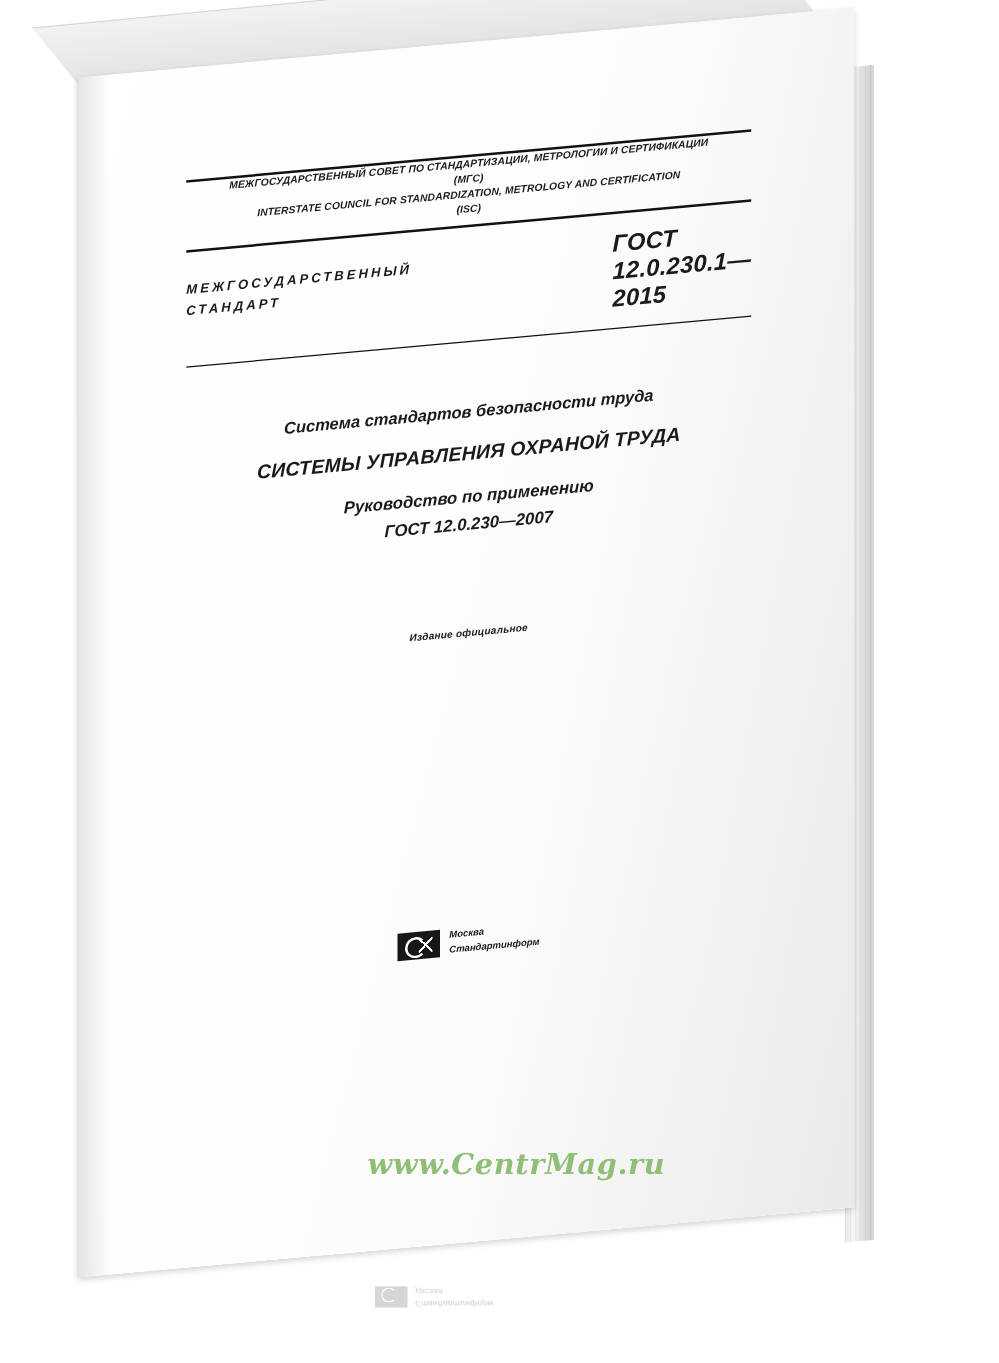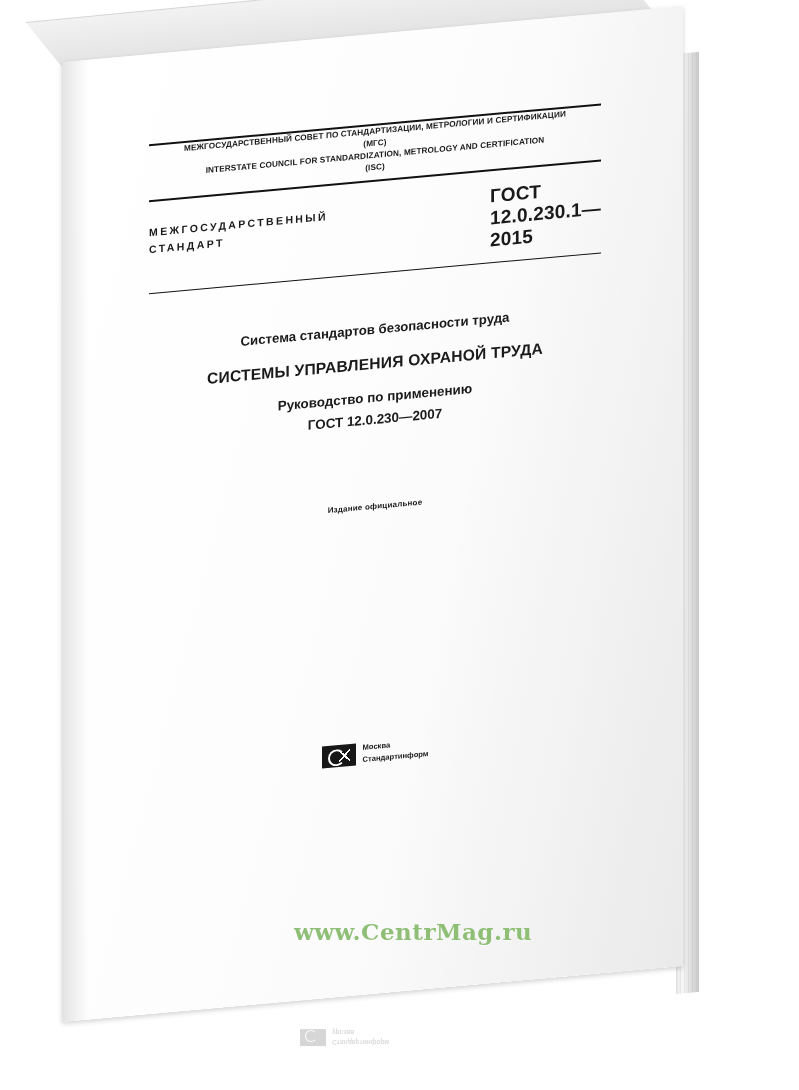--- a/index.html
+++ b/index.html
@@ -14,20 +14,21 @@
     font-family: "Liberation Sans", sans-serif;
     overflow: hidden;
   }
 
   
   #book-wrap {
     position: absolute;
     left: 0; top: 0;
     width: 646px;
     height: 1090px;
+    font-style: italic;
   }
 
   
   .page-block {
     position: absolute;
     left: 676px;
     top: 54px;
     width: 22px;
     height: 940px;
     background: linear-gradient(to right, #e8e8e8 0%, #f7f7f7 30%, #d9d9d9 75%, #cfcfcf 100%);

